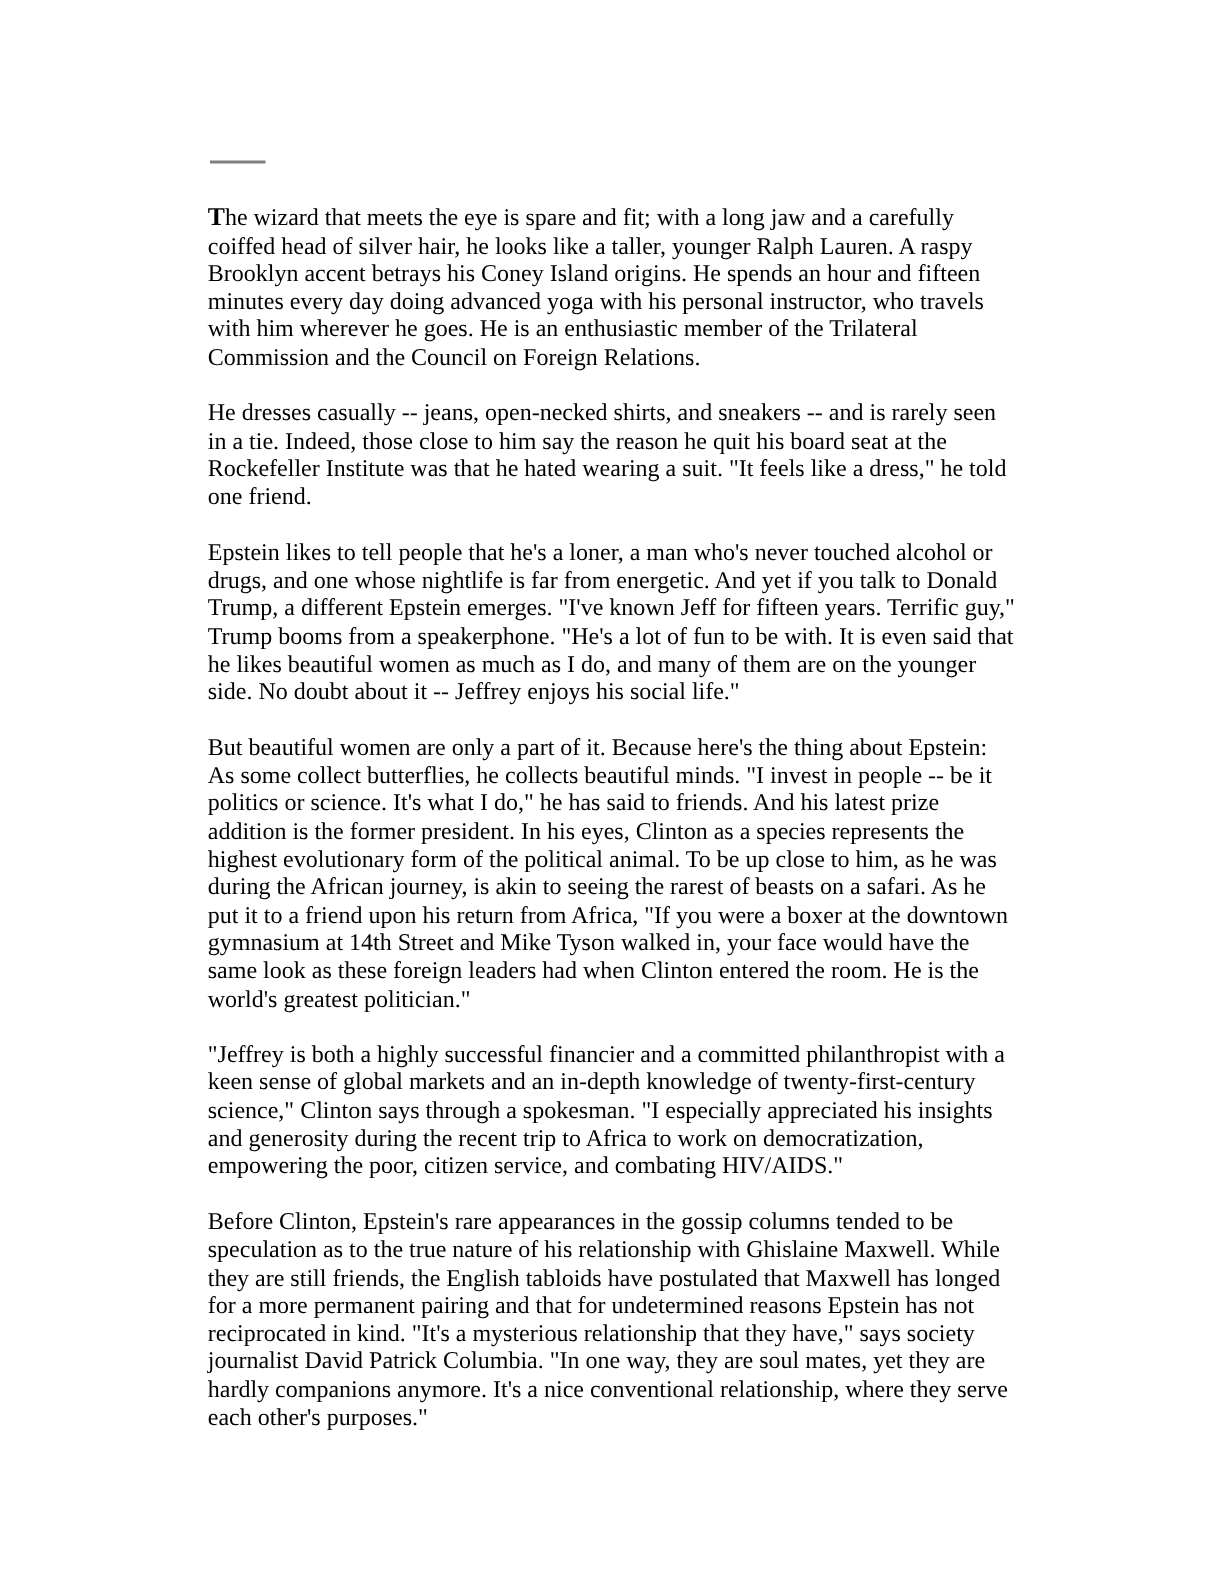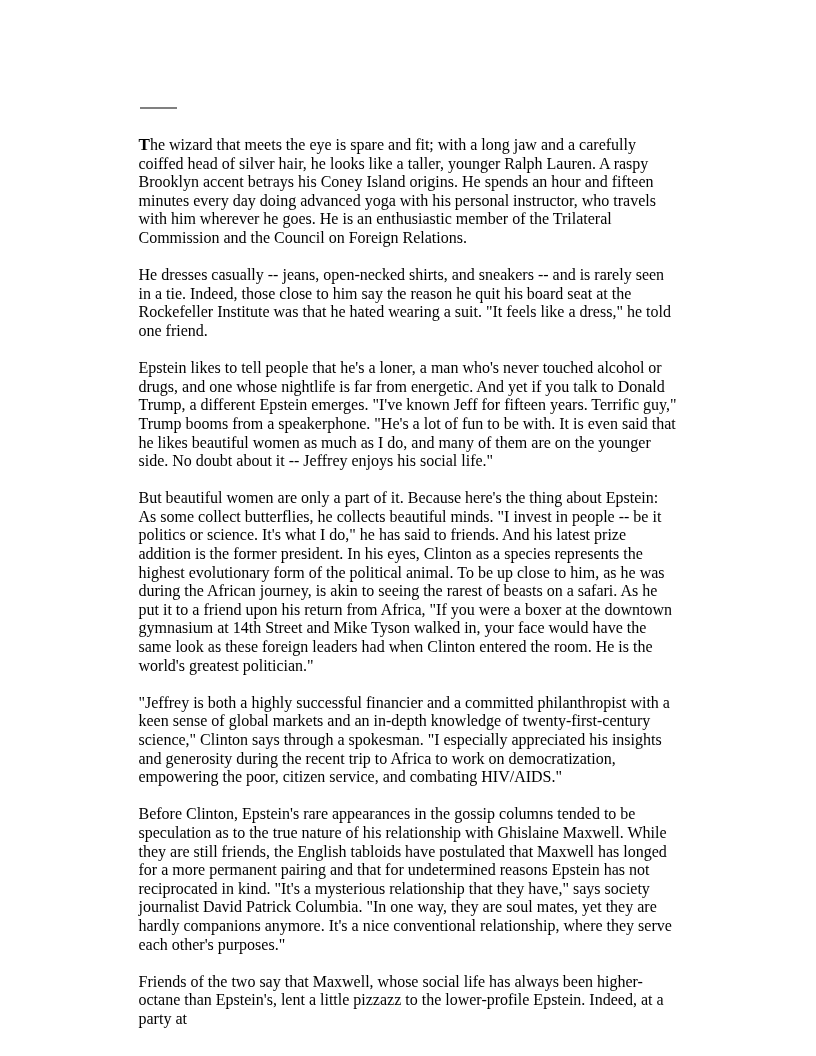--- a/index.html
+++ b/index.html
@@ -46,15 +46,14 @@
 
 <div class="page">
   <hr class="top-rule">
   <div class="body-text">
     <p class="lead"><span class="lead-initial">T</span><span>he wizard that meets the eye is spare and fit; with a long jaw and a carefully coiffed head of silver hair, he looks like a taller, younger Ralph Lauren. A raspy Brooklyn accent betrays his Coney Island origins. He spends an hour and fifteen minutes every day doing advanced yoga with his personal instructor, who travels with him wherever he goes. He is an enthusiastic member of the Trilateral Commission and the Council on Foreign Relations.</span></p>
     <p>He dresses casually -- jeans, open-necked shirts, and sneakers -- and is rarely seen in a tie. Indeed, those close to him say the reason he quit his board seat at the Rockefeller Institute was that he hated wearing a suit. "It feels like a dress," he told one friend.</p>
     <p>Epstein likes to tell people that he's a loner, a man who's never touched alcohol or drugs, and one whose nightlife is far from energetic. And yet if you talk to Donald Trump, a different Epstein emerges. "I've known Jeff for fifteen years. Terrific guy," Trump booms from a speakerphone. "He's a lot of fun to be with. It is even said that he likes beautiful women as much as I do, and many of them are on the younger side. No doubt about it -- Jeffrey enjoys his social life."</p>
     <p>But beautiful women are only a part of it. Because here's the thing about Epstein: As some collect butterflies, he collects beautiful minds. "I invest in people -- be it politics or science. It's what I do," he has said to friends. And his latest prize addition is the former president. In his eyes, Clinton as a species represents the highest evolutionary form of the political animal. To be up close to him, as he was during the African journey, is akin to seeing the rarest of beasts on a safari. As he put it to a friend upon his return from Africa, "If you were a boxer at the downtown gymnasium at 14th Street and Mike Tyson walked in, your face would have the same look as these foreign leaders had when Clinton entered the room. He is the world's greatest politician."</p>
     <p>"Jeffrey is both a highly successful financier and a committed philanthropist with a keen sense of global markets and an in-depth knowledge of twenty-first-century science," Clinton says through a spokesman. "I especially appreciated his insights and generosity during the recent trip to Africa to work on democratization, empowering the poor, citizen service, and combating HIV/AIDS."</p>
     <p>Before Clinton, Epstein's rare appearances in the gossip columns tended to be speculation as to the true nature of his relationship with Ghislaine Maxwell. While they are still friends, the English tabloids have postulated that Maxwell has longed for a more permanent pairing and that for undetermined reasons Epstein has not reciprocated in kind. "It's a mysterious relationship that they have," says society journalist David Patrick Columbia. "In one way, they are soul mates, yet they are hardly companions anymore. It's a nice conventional relationship, where they serve each other's purposes."</p>
-    <p>Friends of the two say that Maxwell, whose social life has always been higher-octane than Epstein's, lent a little pizzazz to the lower-profile Epstein. Indeed, at a party at</p>
   </div>
 </div>
 
 </body></html>

